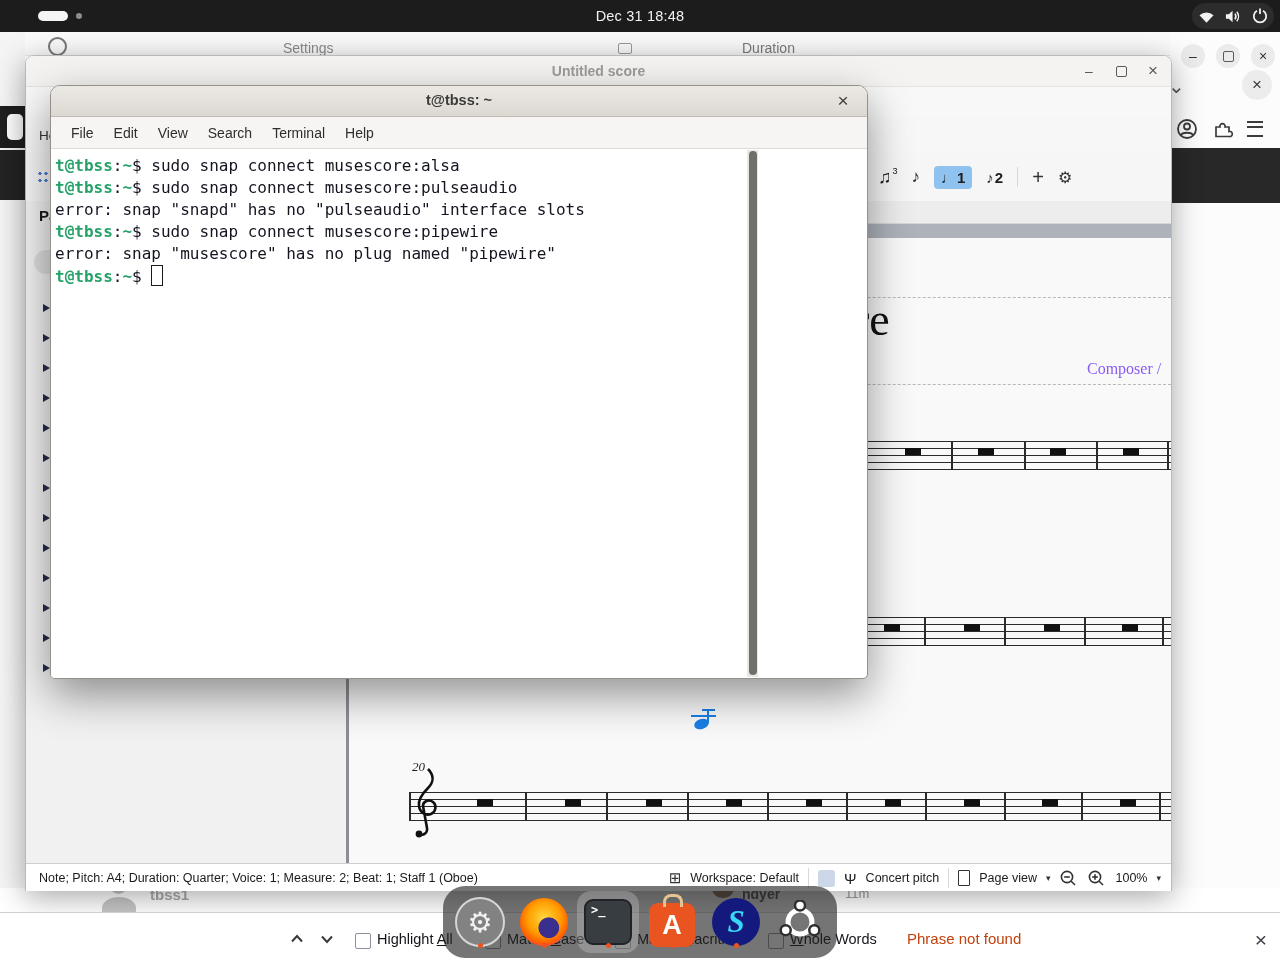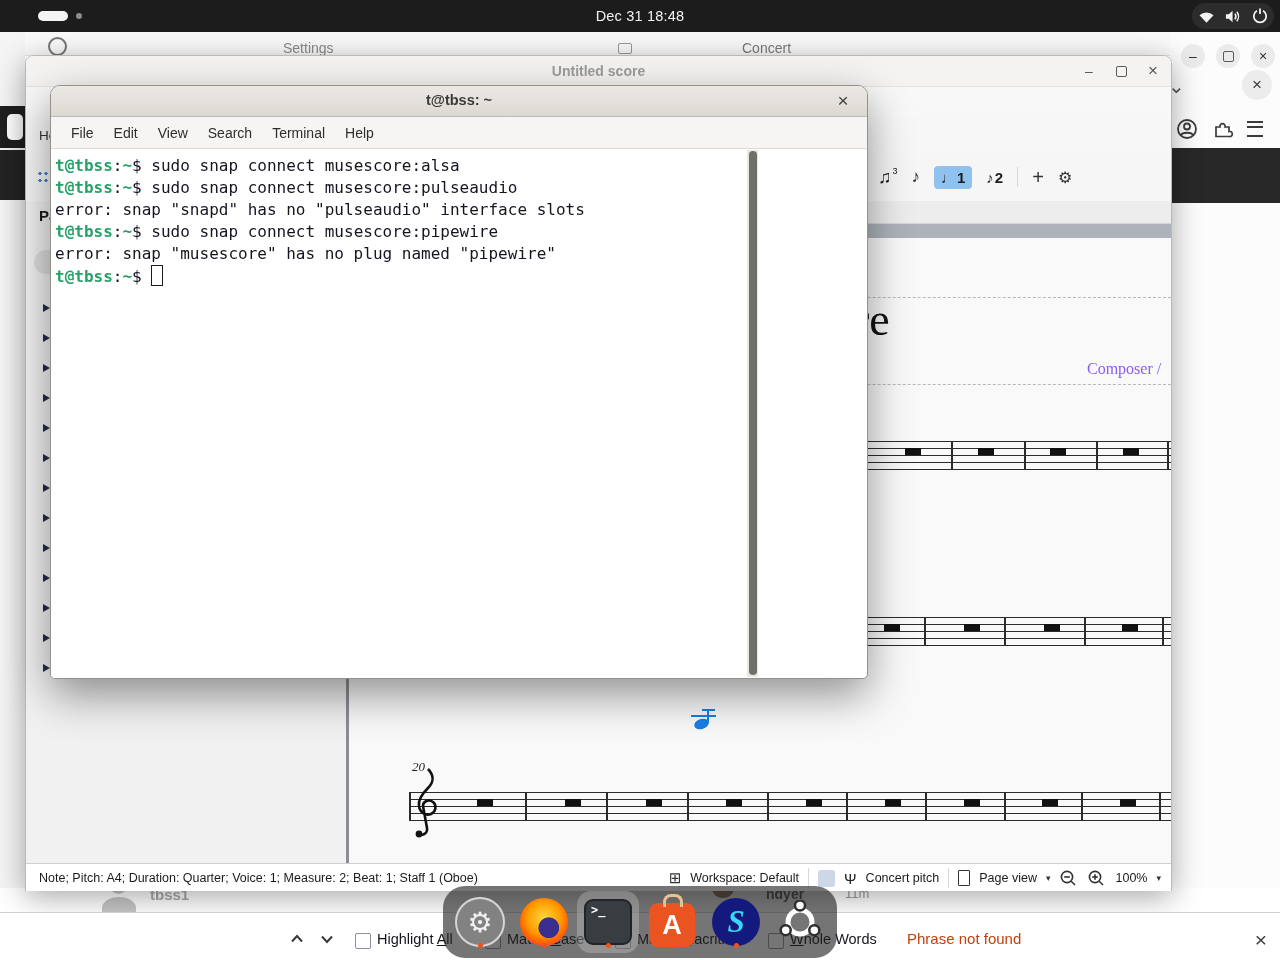--- a/index.html
+++ b/index.html
@@ -40,21 +40,21 @@
     border-bottom:2px solid #3b3b3b;z-index:2;}
   .burger:before{content:"";position:absolute;left:0;top:3px;width:16px;height:2px;background:#3b3b3b;}
 
   
   .bottom-strip{left:0;top:888px;width:1280px;height:26px;background:#ffffff;z-index:5;}
   .avatar-sil{left:100px;top:889px;width:38px;height:24px;overflow:hidden;z-index:5;}
   .avatar-sil .head{position:absolute;left:10px;top:-12px;width:17px;height:17px;border-radius:50%;background:#c6c6c6;}
   .avatar-sil .body{position:absolute;left:2px;top:8px;width:34px;height:22px;border-radius:50% 50% 0 0;background:#c6c6c6;}
   .tbss1-label{left:150px;top:886px;color:#a9a9a9;font-size:15px;font-weight:bold;z-index:5;}
   .ndyer-ava{left:712px;top:888px;width:22px;height:10px;border-radius:0 0 10px 10px;background:#8b6f58;z-index:5;}
-  .ndyer-name{left:742px;top:886px;color:#555;font-size:14px;font-weight:bold;z-index:5;margin-left:24px;}
+  .ndyer-name{left:742px;top:886px;color:#555;font-size:14px;font-weight:bold;z-index:5;}
   .ndyer-time{left:845px;top:886px;color:#9a9a9a;font-size:13px;z-index:5;}
 
   
   .findbar{left:0;top:912px;width:1280px;height:48px;background:#ffffff;border-top:1px solid #cfcfd4;z-index:20;}
   .find-input{left:8px;top:14px;width:265px;height:24px;background:#f5c4cb;border:1px solid #e0a2aa;
     border-radius:4px;color:#842029;font-size:11.5px;padding:0 0 0 18px;display:flex;align-items:center;}
   .find-nav{top:16px;width:20px;height:20px;display:flex;align-items:center;justify-content:center;z-index:21;}
   .find-check{top:20px;width:14px;height:14px;border:1px solid #8f8f9d;border-radius:2px;background:#fff;}
   .find-label{top:18px;color:#15141a;font-size:14.5px;}
   .find-status{left:907px;top:17px;color:#c2410c;font-size:15px;font-weight:normal;}
@@ -159,21 +159,21 @@
 </style>
 </head>
 <body>
 
 <div id="screen">
 
   <div class="abs settings-strip"></div>
   <div class="abs magnifier-circle"></div>
   <div class="abs settings-label">Settings</div>
   <div class="abs settings-winicon"></div>
-  <div class="abs keyboard-label">Concert</div>
+  <div class="abs keyboard-label">Duration</div>
 
   <div class="abs left-col"></div>
   <div class="abs left-black-1"></div>
   <div class="abs left-black-logo"></div>
   <div class="abs left-black-2"></div>
 
   <div class="abs right-col"></div>
   <div class="abs winbtn" style="left:1181px;top:44px;">–</div>
   <div class="abs winbtn" style="left:1216px;top:44px;">
       <span class="ms-restore-sq"></span>

